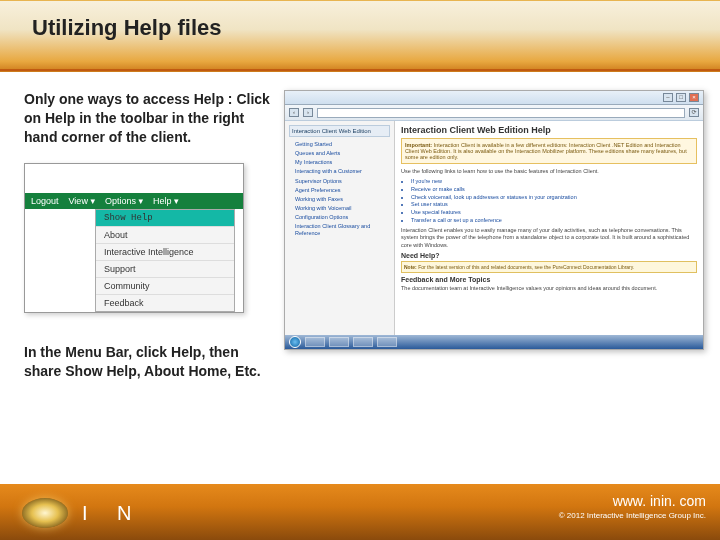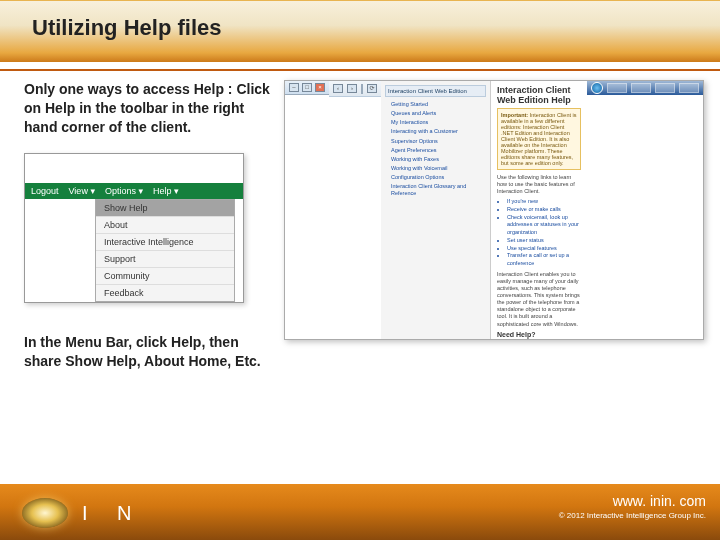--- a/index.html
+++ b/index.html
@@ -5,21 +5,21 @@
   * { margin: 0; padding: 0; box-sizing: border-box; }
   body {
     width: 720px;
     height: 540px;
     font-family: Arial, sans-serif;
     background: #fff;
     position: relative;
     overflow: hidden;
   }
   .header-band {
-    height: 62px;
+    height: 72px;
     background: linear-gradient(to bottom, #f8f0dc 0%, #f0e4c4 40%, #e8a840 85%, #cc7a1a 100%);
     border-top: 1px solid #e8b450;
     padding: 14px 0 0 32px;
   }
   .title {
     font-size: 22px;
     font-weight: bold;
     color: #222;
   }
   .accent-line {
@@ -68,34 +68,34 @@
     border: 1px solid #aaa;
     width: 140px;
     margin-left: 70px;
     font-size: 9px;
   }
   .help-dd div {
     padding: 3px 8px;
     border-bottom: 1px solid #ddd;
     color: #333;
   }
-  .help-dd .hl { background: #a3a3a3; }
+  .help-dd .hl { background: #14b8a6; font-family: Liberation Mono, monospace; }
   .help-dd div:last-child { border-bottom: none; }
   .right-col {
     flex: 1;
     padding-left: 10px;
   }
   .browser-shot {
     width: 420px;
     height: 260px;
     border: 1px solid #aaa;
     background: #fff;
     box-shadow: 2px 2px 6px rgba(0,0,0,.25);
     display: flex;
-    flex-direction: row;
+    flex-direction: column;
     font-size: 6px;
     color: #444;
   }
   .br-titlebar {
     background: linear-gradient(#e8f0f8,#cfdfef);
     height: 14px;
     display: flex;
     align-items: center;
     justify-content: flex-end;
     padding: 0 4px;

